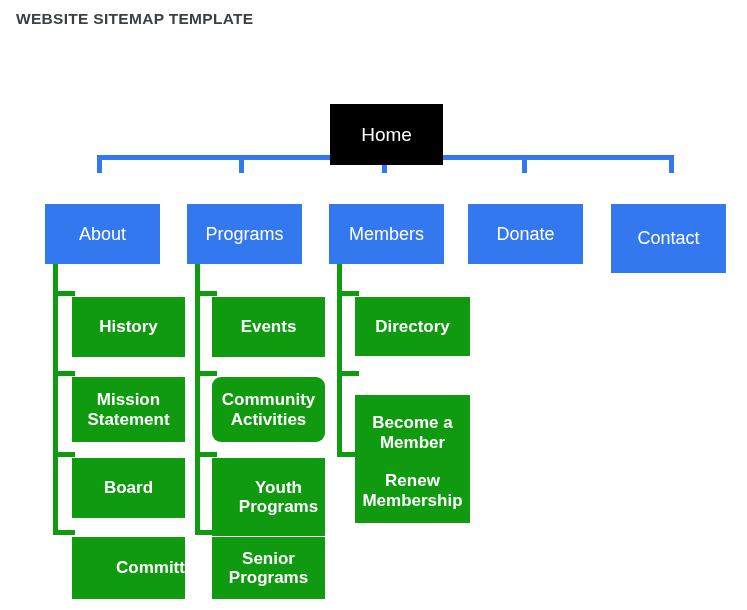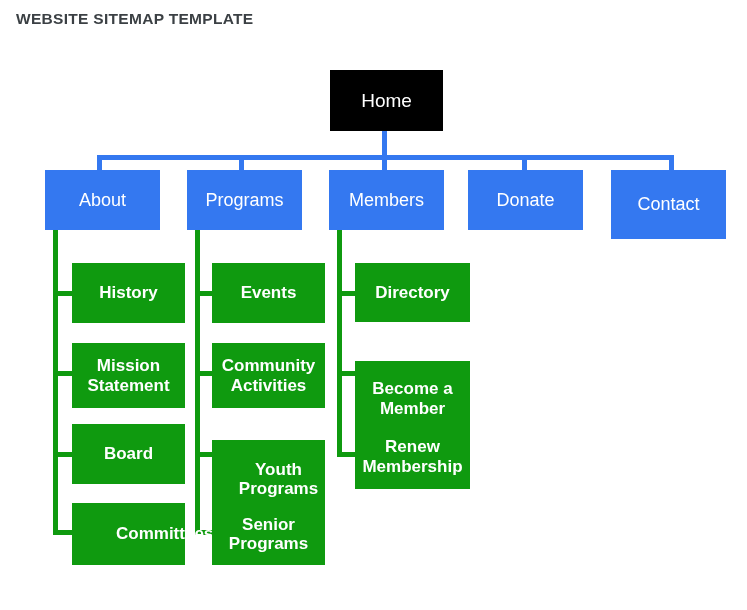--- a/index.html
+++ b/index.html
@@ -42,20 +42,21 @@
   .node {
     position: absolute;
     display: flex;
     align-items: center;
     justify-content: center;
     text-align: center;
     color: #ffffff;
     line-height: 1.12;
     padding: 2px 4px;
     z-index: 5;
+    margin-top: 34px;
   }
   .node-root {
     background: #000000;
     font-size: 19px;
     font-weight: normal;
   }
   .node-top {
     background: #3478f0;
     font-size: 18px;
   }
@@ -129,25 +130,25 @@
 
   <div class="conn conn-green" style="left:195px; top:230px; width:5px; height:305px;"></div>
   <div class="conn conn-green" style="left:195px; top:291px; width:22px; height:5px;"></div>
   <div class="conn conn-green" style="left:195px; top:371px; width:22px; height:5px;"></div>
   <div class="conn conn-green" style="left:195px; top:452px; width:22px; height:5px;"></div>
   <div class="conn conn-green" style="left:195px; top:530px; width:22px; height:5px;"></div>
 
   <div class="node node-child" style="left:212px; top:263px; width:113px; height:60px;">
     <span class="node-label">Events</span>
   </div>
-  <div class="node node-child" style="left:212px; top:343px; width:113px; height:65px;">
+  <div class="node node-child" style="left:212px; top:343px; width:113px; height:65px;border-radius:9px;">
     <span class="node-label">Community
 Activities</span>
   </div>
-  <div class="node node-child" style="left:212px; top:440px; width:113px; height:78px;padding-left:24px;">
+  <div class="node node-child" style="left:212px; top:424px; width:113px; height:78px;padding-left:24px;">
     <span class="node-label">Youth
 Programs</span>
   </div>
   <div class="node node-child" style="left:212px; top:503px; width:113px; height:62px;">
     <span class="node-label">Senior
 Programs</span>
   </div>
 
   <div class="conn conn-green" style="left:337px; top:230px; width:5px; height:227px;"></div>
   <div class="conn conn-green" style="left:337px; top:291px; width:22px; height:5px;"></div>

